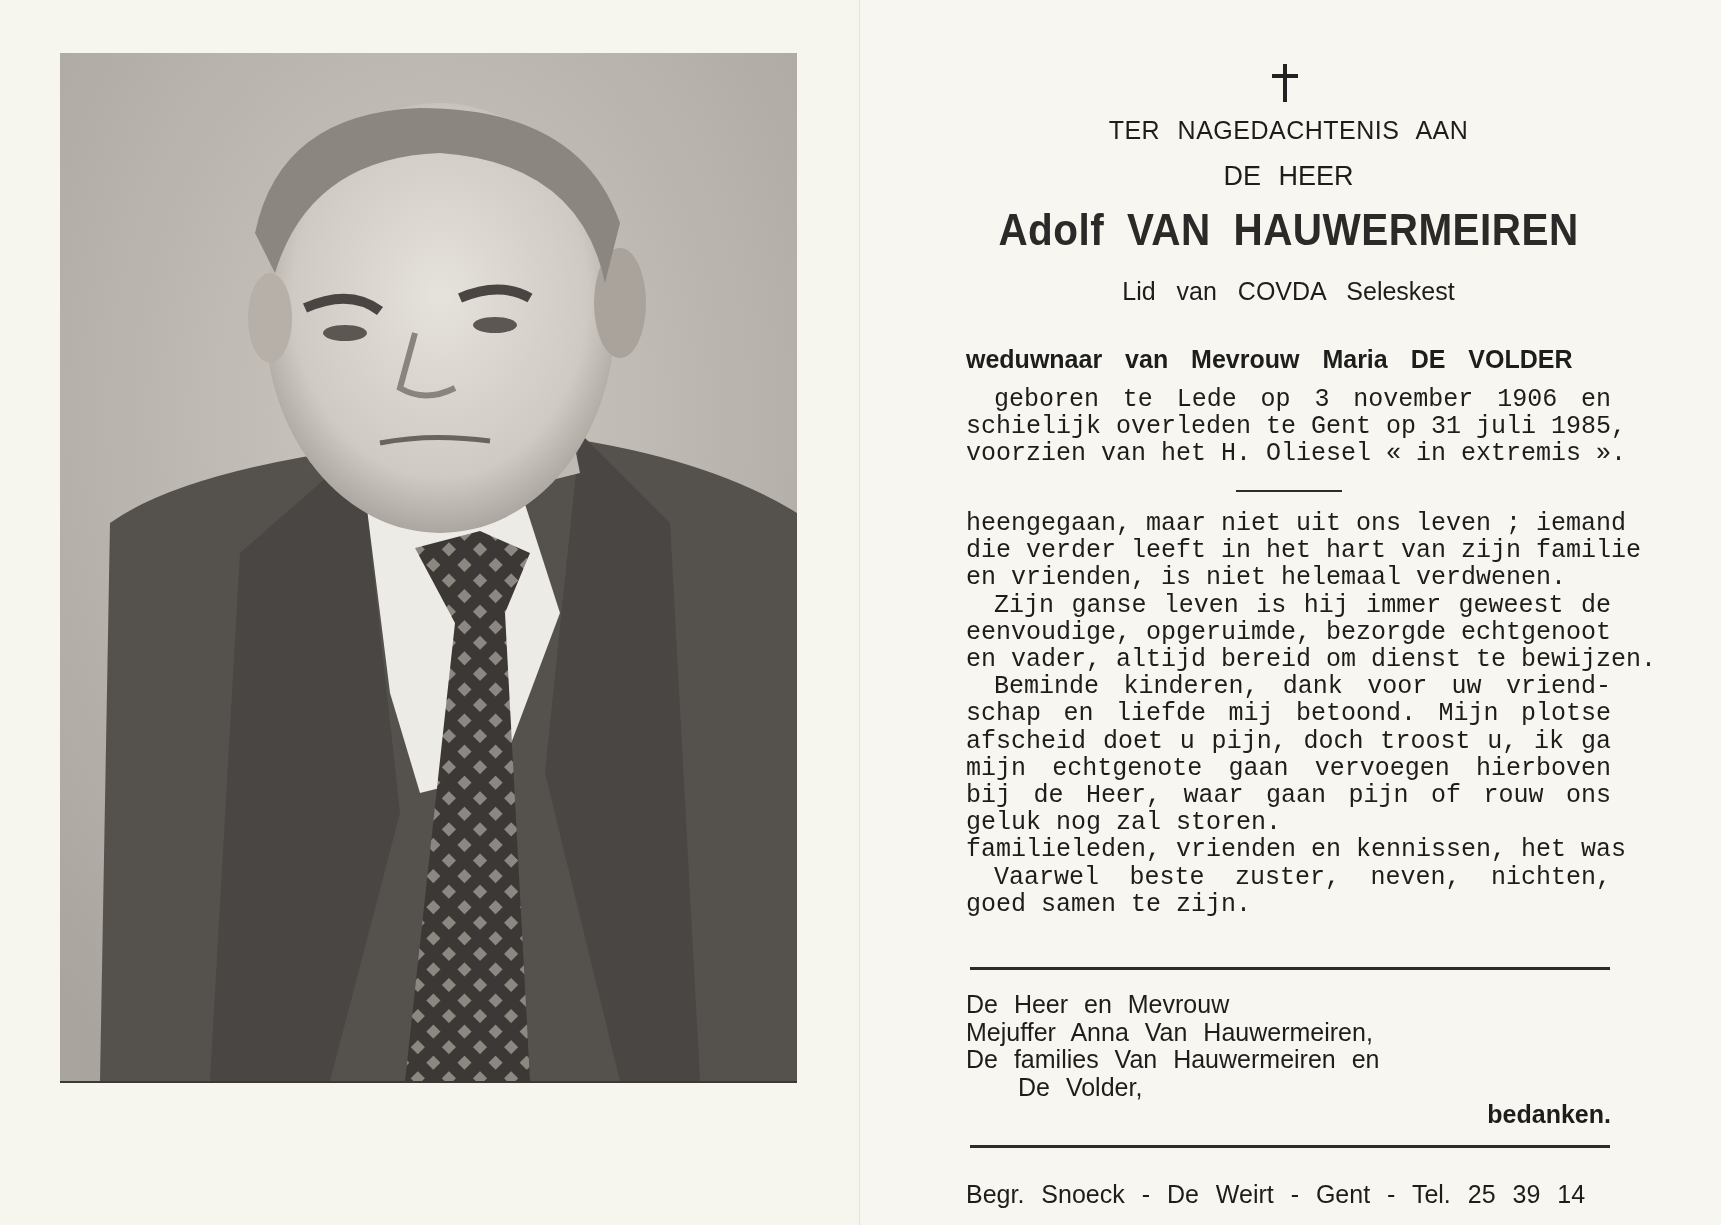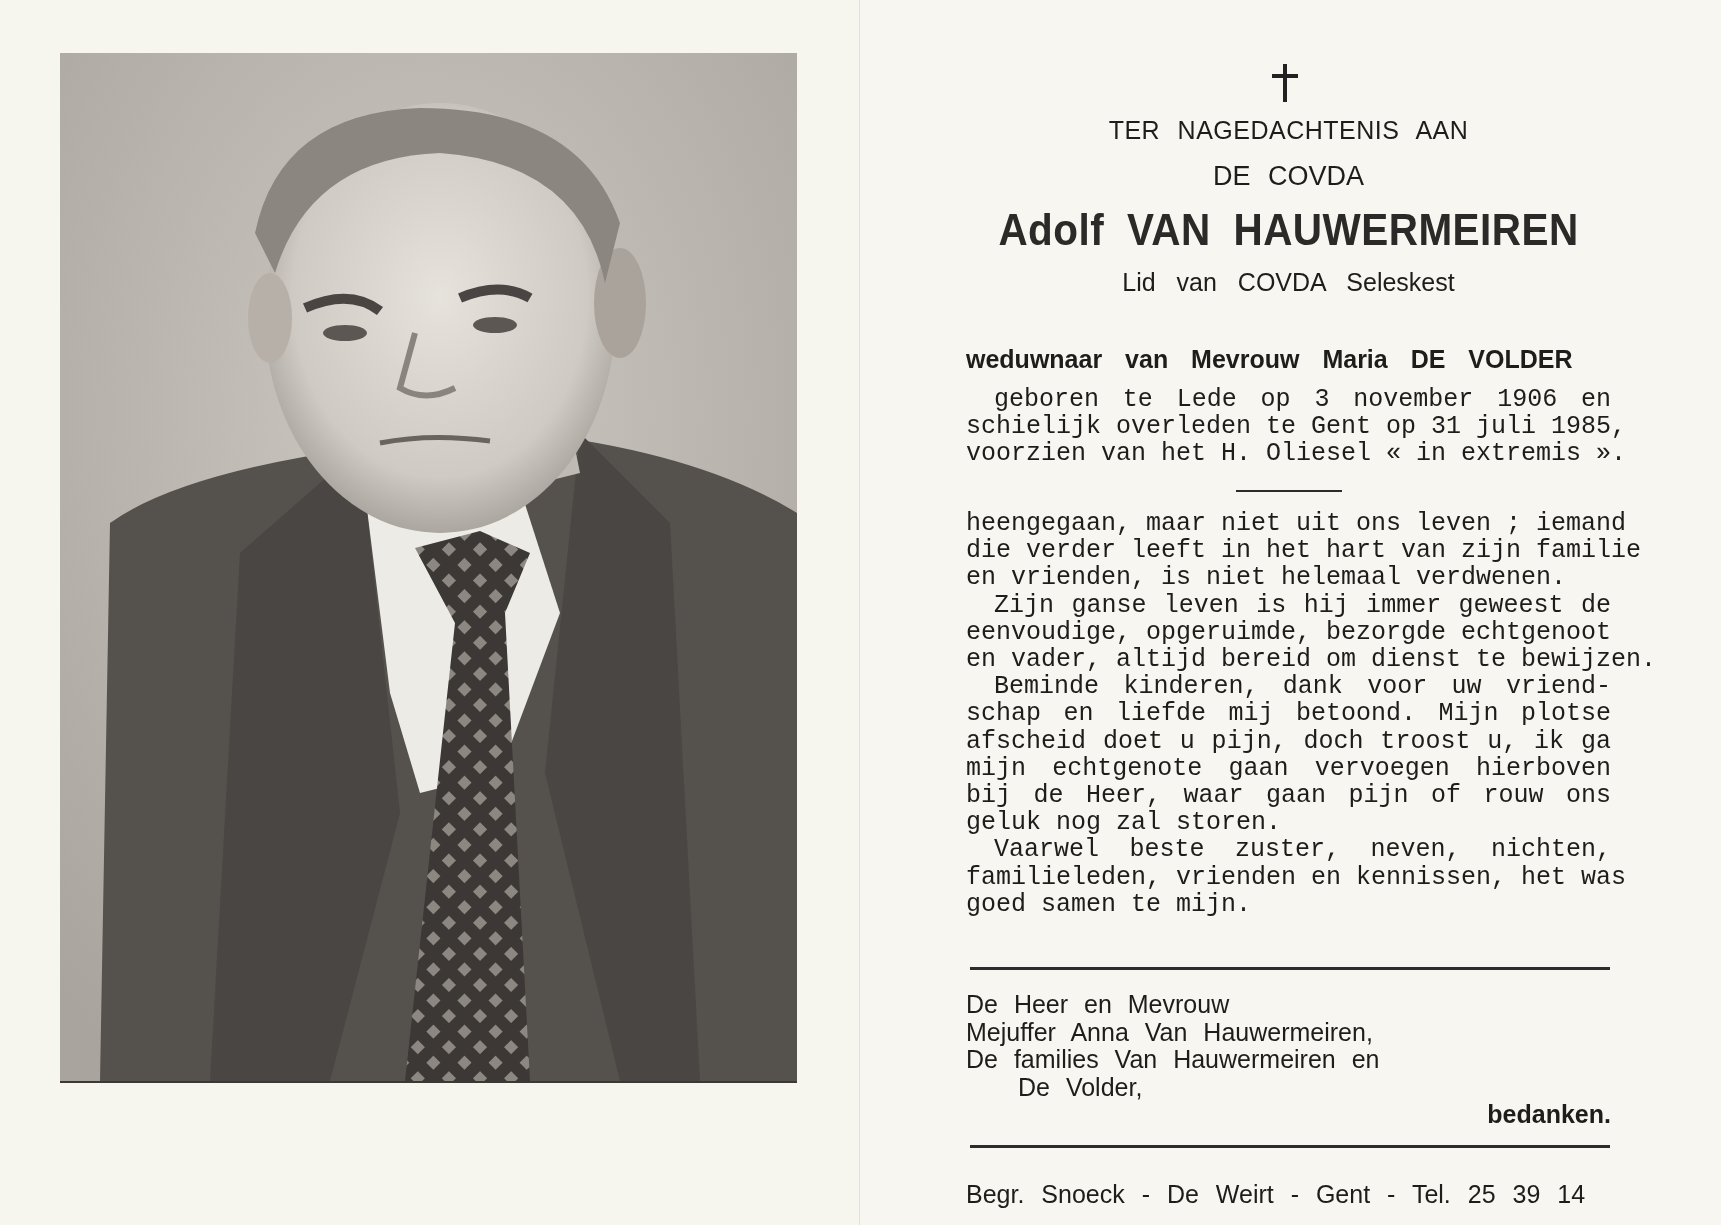--- a/index.html
+++ b/index.html
@@ -25,21 +25,21 @@
   .photo svg { position: absolute; left: 0; top: 0; width: 100%; height: 100%; }
   .cross {
     position: absolute; left: 1270px; top: 64px; width: 30px; height: 40px;
   }
   .cross-v { position: absolute; left: 13px; top: 0; width: 4px; height: 38px; background: #222; }
   .cross-h { position: absolute; left: 2px; top: 10px; width: 26px; height: 4px; background: #222; }
 
   .l-ter { position: absolute; left: 966px; width: 645px; top: 116px; font-size: 25px; letter-spacing: 0.5px; word-spacing: 10px; text-align: center; }
   .l-heer { position: absolute; left: 966px; width: 645px; top: 161px; font-size: 27px; word-spacing: 10px; text-align: center; }
   .l-name { position: absolute; left: 966px; width: 645px; top: 205px; font-size: 44px; font-weight: bold; text-align: center; letter-spacing: 0.5px; word-spacing: 12px; color: #2b2a28; transform: scaleX(0.92); transform-origin: center; }
-  .l-lid { position: absolute; left: 966px; width: 645px; top: 268px; font-size: 25px; word-spacing: 14px; text-align: center; }
+  .l-lid { position: absolute; left: 966px; width: 645px; top: 277px; font-size: 25px; word-spacing: 14px; text-align: center; }
   .l-wed { position: absolute; left: 966px; width: 645px; top: 345px; font-size: 25px; font-weight: bold; word-spacing: 16px; text-align: left; }
 
   .para {
     position: absolute; left: 966px; width: 645px; font-size: 25px; line-height: 27.2px;
     text-align: justify; text-align-last: justify; font-family: Liberation Mono, monospace;
   }
   .para .ln { display: block; text-align: justify; text-align-last: justify; white-space: nowrap; }
   .para .ln.last { text-align-last: left; }
   .para .ln.ind { padding-left: 28px; }
   .dates { top: 386px; }
@@ -109,21 +109,21 @@
     <path d="M320 390 Q370 380 430 388" stroke="#6a645f" stroke-width="5" fill="none"></path>
   </svg>
 </div>
 
 <div class="cross">
   <div class="cross-v"></div>
   <div class="cross-h"></div>
 </div>
 
 <div class="l-ter">TER NAGEDACHTENIS AAN</div>
-<div class="l-heer">DE COVDA</div>
+<div class="l-heer">DE HEER</div>
 <div class="l-name">Adolf VAN HAUWERMEIREN</div>
 <div class="l-lid">Lid van COVDA Seleskest</div>
 <div class="l-wed">weduwnaar van Mevrouw Maria DE VOLDER</div>
 
 <div class="para dates">
   <span class="ln ind">geboren te Lede op 3 november 1906 en</span>
   <span class="ln">schielijk overleden te Gent op 31 juli 1985,</span>
   <span class="ln">voorzien van het H. Oliesel « in extremis ».</span>
 </div>
 
@@ -135,23 +135,23 @@
   <span class="ln last">en vrienden, is niet helemaal verdwenen.</span>
   <span class="ln ind">Zijn ganse leven is hij immer geweest de</span>
   <span class="ln">eenvoudige, opgeruimde, bezorgde echtgenoot</span>
   <span class="ln">en vader, altijd bereid om dienst te bewijzen.</span>
   <span class="ln ind">Beminde kinderen, dank voor uw vriend-</span>
   <span class="ln">schap en liefde mij betoond. Mijn plotse</span>
   <span class="ln">afscheid doet u pijn, doch troost u, ik ga</span>
   <span class="ln">mijn echtgenote gaan vervoegen hierboven</span>
   <span class="ln">bij de Heer, waar gaan pijn of rouw ons</span>
   <span class="ln last">geluk nog zal storen.</span>
+  <span class="ln">familieleden, vrienden en kennissen, het was</span>
   <span class="ln ind">Vaarwel beste zuster, neven, nichten,</span>
-  <span class="ln">familieleden, vrienden en kennissen, het was</span>
-  <span class="ln last">goed samen te mijn.</span>
+  <span class="ln last">goed samen te zijn.</span>
 </div>
 
 <div class="long-rule-1"></div>
 
 <div class="sig">
   <span class="row">De Heer en Mevrouw</span>
   <span class="row">Mejuffer Anna Van Hauwermeiren,</span>
   <span class="row">De families Van Hauwermeiren en</span>
   <span class="row ind">De Volder,</span>
   <span class="thanks">bedanken.</span>

